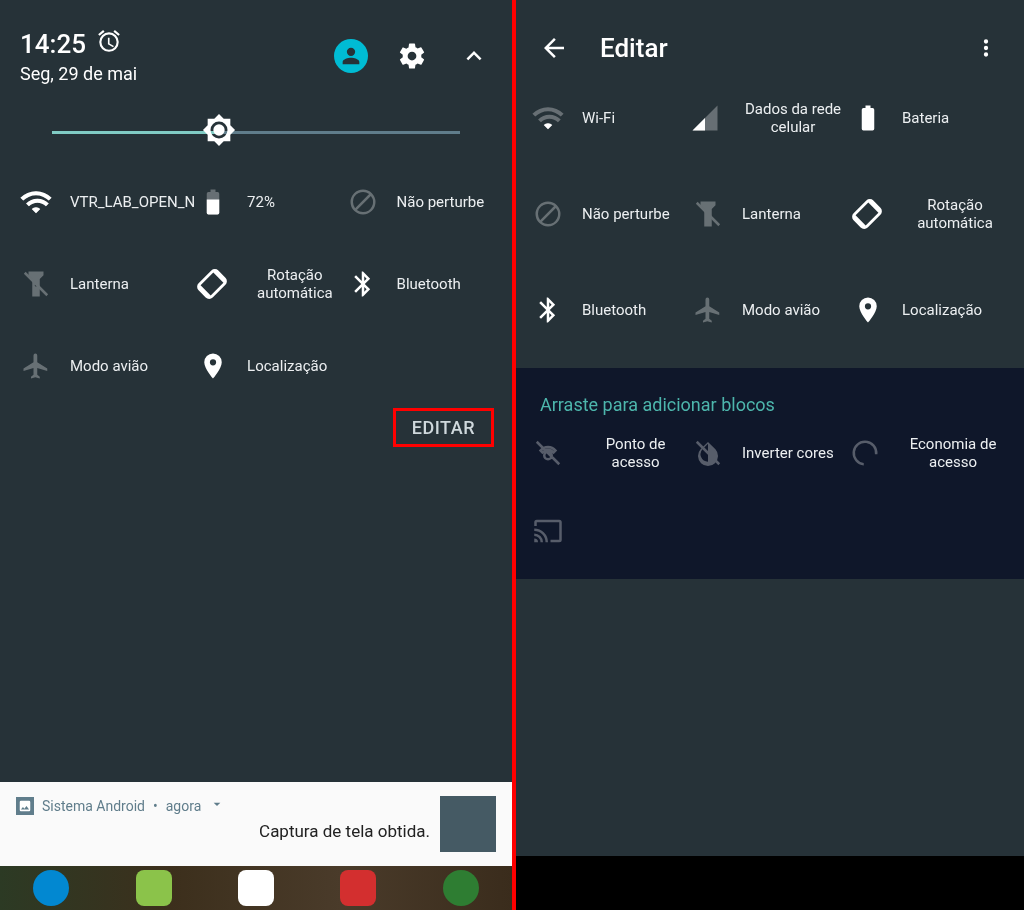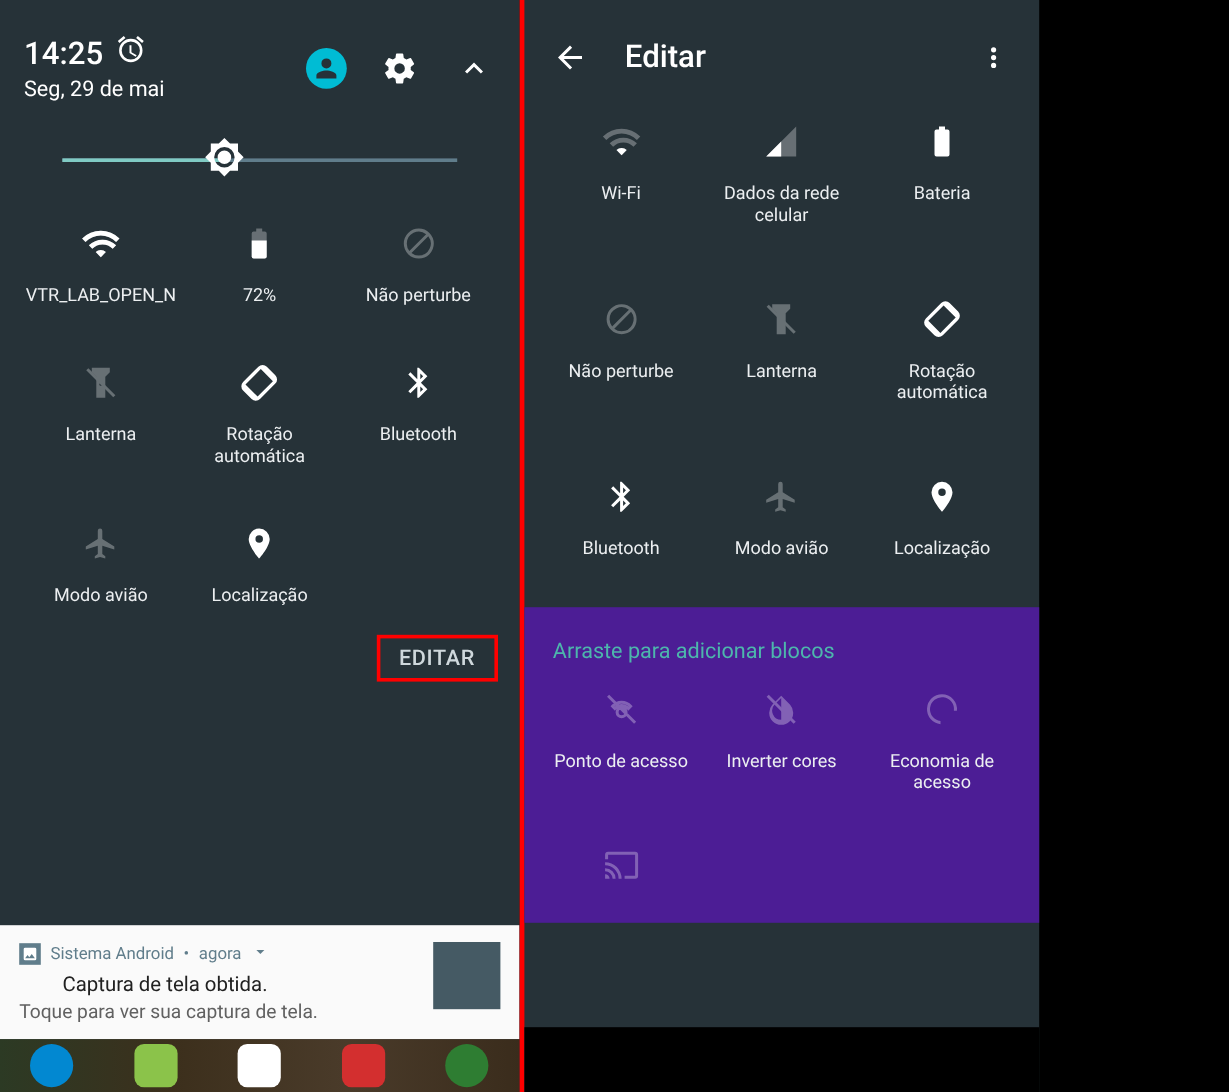--- a/index.html
+++ b/index.html
@@ -1,54 +1,54 @@
 <!DOCTYPE html>
 <html><head>
 <meta charset="utf-8">
 <style>
   * { box-sizing: border-box; margin: 0; padding: 0; }
   html, body { width: 1024px; height: 910px; font-family: Roboto, Arial, sans-serif; background: #000; overflow: hidden; }
-  .wrap { display: flex; width: 866px; height: 910px; }
+  .wrap { display: flex; width: 1024px; height: 910px; }
   .panel { position: relative; height: 910px; }
   .panel-left { width: 512px; background: #263238; }
   .panel-right { width: 512px; background: #263238; border-left: 4px solid #f00; }
   
   .qs-header { display: flex; align-items: center; justify-content: space-between; padding: 28px 20px 18px 20px; color: #fff; }
   .qs-time-block { line-height: 1.2; }
   .qs-time-row { display: flex; align-items: center; gap: 10px; font-size: 26px; font-weight: 500; }
   .qs-date { font-size: 18px; margin-top: 2px; }
   .qs-header-icons { display: flex; align-items: center; gap: 26px; }
   .icon-btn { display: inline-flex; align-items: center; justify-content: center; width: 36px; height: 36px; color: #fff; cursor: pointer; }
   .avatar { width: 34px; height: 34px; border-radius: 50%; background: #00bcd4; display: flex; align-items: center; justify-content: center; }
   .avatar svg { width: 20px; height: 20px; fill: #263238; }
   .brightness { display: flex; align-items: center; padding: 28px 52px 20px 52px; }
   .track { position: relative; flex: 1; height: 3px; background: #607d8b; }
   .track-fill { position: absolute; left: 0; top: 0; height: 3px; background: #80cbc4; width: 41%; }
   .thumb { position: absolute; top: 50%; left: 41%; transform: translate(-50%, -50%); }
   .tiles { display: grid; grid-template-columns: repeat(3, 1fr); padding: 30px 18px 10px 18px; row-gap: 46px; }
-  .tile { display: flex; flex-direction: column; align-items: center; gap: 16px; color: #fff; cursor: pointer; }
+  .tile { display: flex; align-items: center; gap: 16px; color: #fff; cursor: pointer; }
   .tile-ico { width: 36px; height: 36px; display: flex; align-items: center; justify-content: center; }
   .tile-lbl { font-size: 15px; text-align: center; color: #eceff1; }
   .tile.dim .tile-ico svg, .tile.dim .tile-ico { opacity: 0.55; }
   .qs-edit-row { display: flex; justify-content: flex-end; padding: 14px 18px 10px 0; }
   .edit-btn { border: 3px solid #f00; padding: 6px 16px; color: #cfd8dc; font-size: 18px; font-weight: 500; letter-spacing: 0.5px; cursor: pointer; }
   .notif-area { position: absolute; left: 0; right: 0; bottom: 0; }
-  .notif { background: #fafafa; padding: 14px 16px 14px 16px; display: flex; align-items: flex-start; gap: 10px; }
+  .notif { background: #fafafa; padding: 14px 16px 14px 16px; display: flex; align-items: flex-start; gap: 10px; text-align: right; }
   .notif-app-row { display: flex; align-items: center; gap: 8px; font-size: 14px; color: #607d8b; }
   .notif-app-row .app { color: #607d8b; }
   .notif-title { font-size: 17px; color: #212121; margin-top: 6px; margin-left: 36px; }
   .notif-sub { font-size: 16px; color: #616161; margin-top: 2px; }
   .notif-thumb { width: 56px; height: 56px; background: #455a64; margin-left: auto; }
   .home-strip { height: 44px; background: linear-gradient(90deg,#2c3a24,#3c2f1c,#4a3b2a,#3a2c1c); display:flex; align-items:center; justify-content:space-around; }
   .home-strip div { width:36px; height:36px; border-radius:50%; }
   
   .edit-header { display: flex; align-items: center; gap: 28px; padding: 30px 20px 24px 20px; color: #fff; }
   .edit-header-title { font-size: 26px; font-weight: 500; flex: 1; }
   .tiles-r { display: grid; grid-template-columns: repeat(3, 1fr); padding: 10px 14px 10px 14px; row-gap: 60px; }
-  .drag-section { background: #4c1d95; margin-top: 30px; padding: 20px 14px 30px 14px; }
+  .drag-section { background: #0f172a; margin-top: 30px; padding: 20px 14px 30px 14px; }
   .drag-title { color: #4db6ac; font-size: 18px; padding: 6px 10px 20px 10px; }
   .tiles-drag { display: grid; grid-template-columns: repeat(3, 1fr); row-gap: 42px; }
   .bottom-black { position:absolute; left:0; right:0; bottom:0; height:54px; background:#000; }
   svg { fill: currentColor; }
   
   .ico24 { width:26px; height:26px; }
   .ico28 { width:30px; height:30px; }
   .ico32 { width:34px; height:34px; }
 </style>
 </head>
@@ -183,21 +183,20 @@
                 </svg>
             </span>
             <span class="app">Sistema Android</span>
             <span>•</span>
             <span>agora</span>
             <span><svg style="width:16px;height:16px" viewBox="0 0 24 24">
                   <path d="M7 10l5 5 5-5z"></path>
                 </svg></span>
           </div>
           <div class="notif-title">Captura de tela obtida.</div>
-          <div class="notif-sub">Toque para ver sua captura de tela.</div>
         </div>
         <div class="notif-thumb"></div>
       </div>
       <div class="home-strip">
         <div style="background:#0288d1"></div>
         <div style="background:#8bc34a;border-radius:8px"></div>
         <div style="background:#fff;border-radius:8px"></div>
         <div style="background:#d32f2f;border-radius:8px"></div>
         <div style="background:#2e7d32"></div>
       </div>

